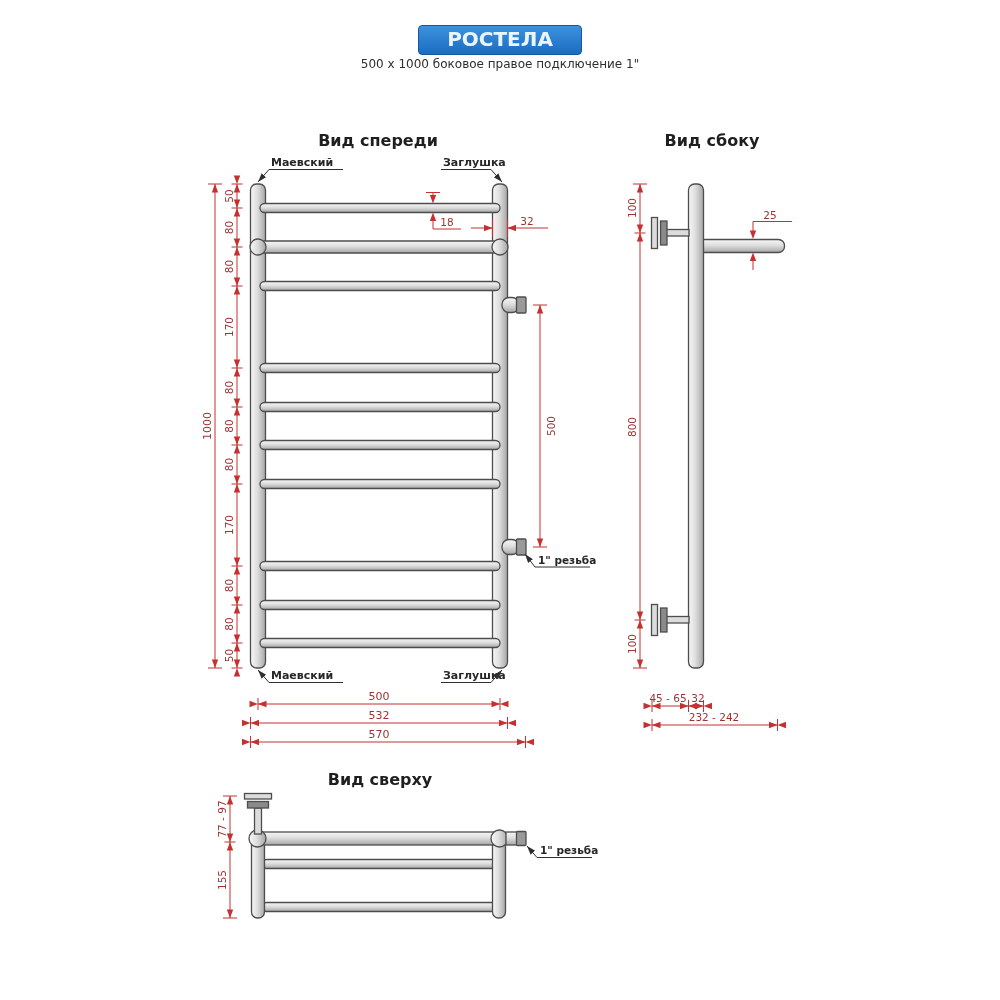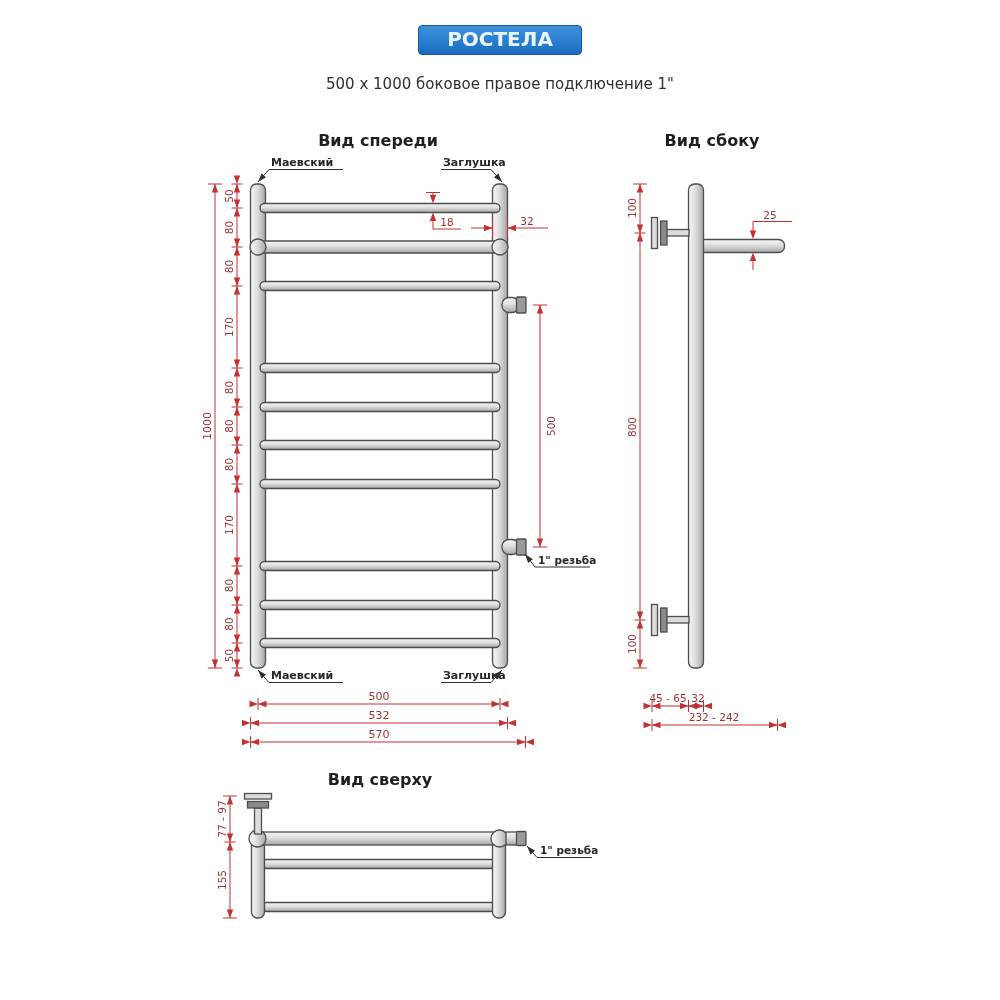--- a/index.html
+++ b/index.html
@@ -3,21 +3,21 @@
 <meta charset="utf-8">
 <style>
   html,body{margin:0;padding:0;background:#fff;}
   body{width:1000px;height:1000px;font-family:"DejaVu Sans",sans-serif;}
   .canvas{position:relative;width:1000px;height:1000px;background:#ffffff;overflow:hidden;}
   .header{position:absolute;top:25px;left:0;width:1000px;text-align:center;z-index:2;}
   .badges{display:flex;justify-content:center;gap:5px;}
   .badge{font-size:20px;font-weight:bold;padding:1px 28px;border-radius:4px;line-height:25px;height:26px;}
   .badge-brand{background:linear-gradient(180deg,#3d92dc,#1a6cc2);color:#eaf5fd;border:1px solid #15599f;}
   .badge-model{background:#ffffff;color:#3c3c3c;border:2px solid #2f86d4;}
-  .subtitle{margin-top:20px;font-size:15px;color:#2e2e2e;}
+  .subtitle{margin-top:2px;font-size:12px;color:#2e2e2e;}
   svg{position:absolute;top:0;left:0;}
   .tube{stroke:#4d4d4d;stroke-width:1.3;}
   .dl{stroke:#c53030;stroke-width:1;fill:none;}
   .dt{fill:#9d3232;font-size:10.5px;}
   .dt2{fill:#9d3232;font-size:11px;}
   .lbl{fill:#272727;font-size:11px;font-weight:bold;}
   .lbl2{fill:#272727;font-size:10.5px;font-weight:bold;}
   .ld{stroke:#2f2f2f;stroke-width:1;fill:none;}
   .vt{fill:#1f1f1f;font-size:16px;font-weight:bold;}
 </style>

